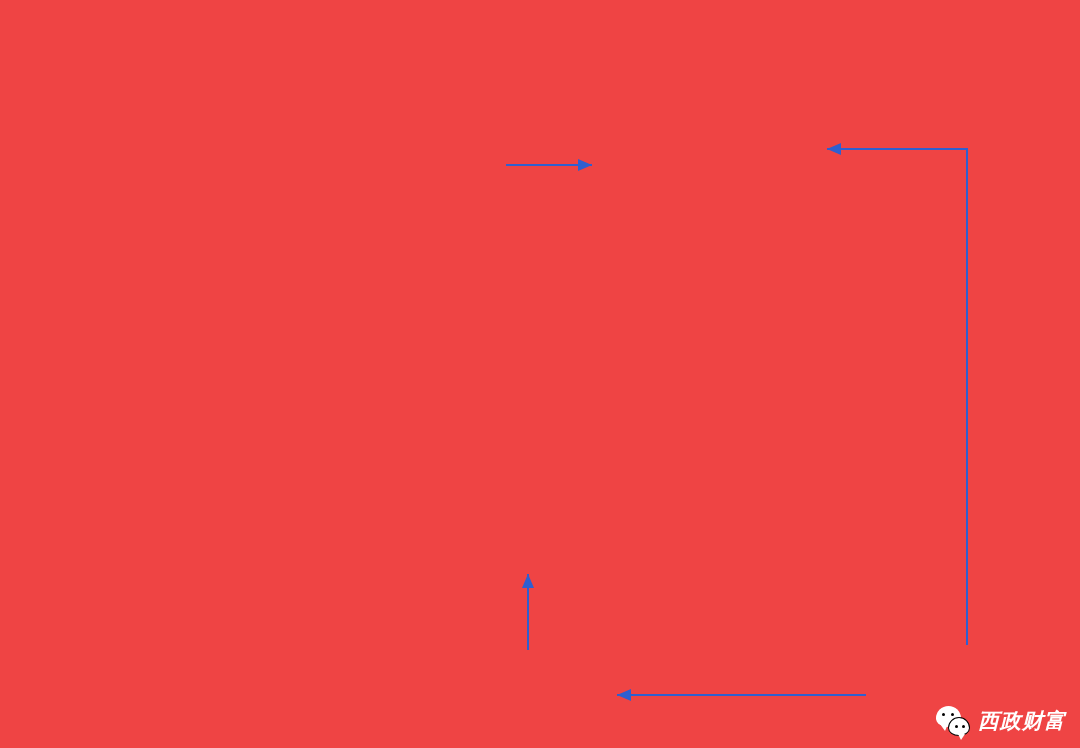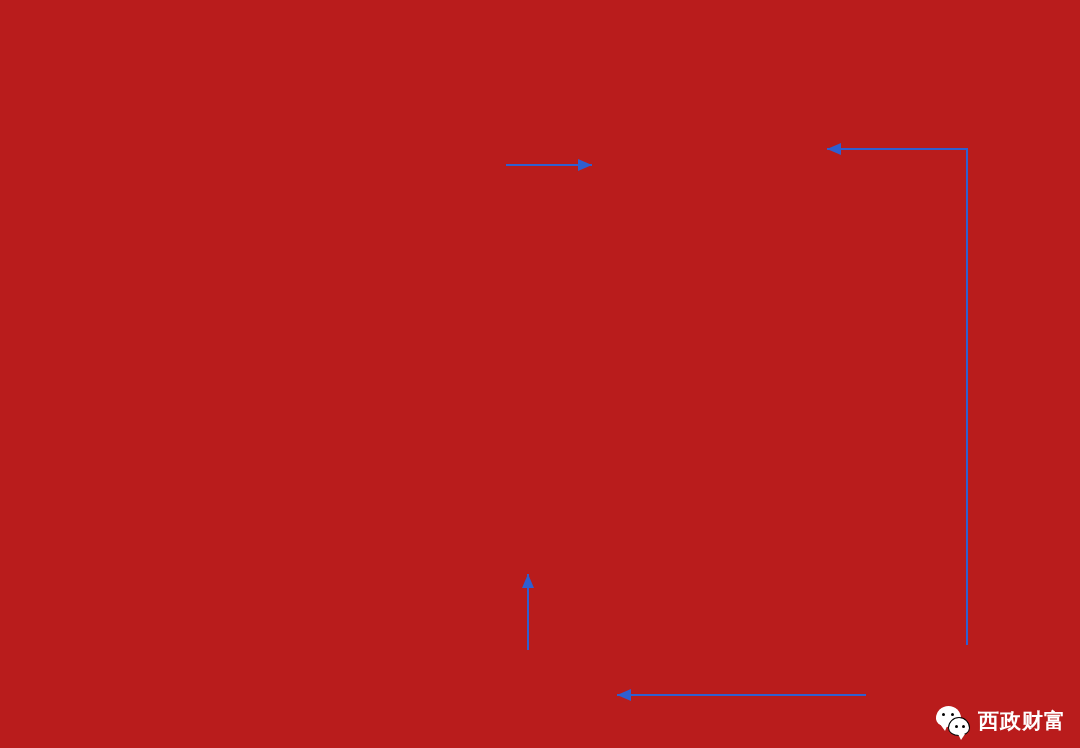--- a/index.html
+++ b/index.html
@@ -13,21 +13,22 @@
     position: relative;
     overflow: hidden;
     font-family: "Liberation Sans", sans-serif;
   }
   #canvas-root {
     position: absolute;
     left: 0;
     top: 0;
     width: 1080px;
     height: 748px;
-    background: #b91c1c;
+    background: #ef4444;
+    font-style: italic;
   }
   #arrow-layer {
     position: absolute;
     left: 0;
     top: 0;
     width: 1080px;
     height: 748px;
   }
   .watermark {
     position: absolute;

